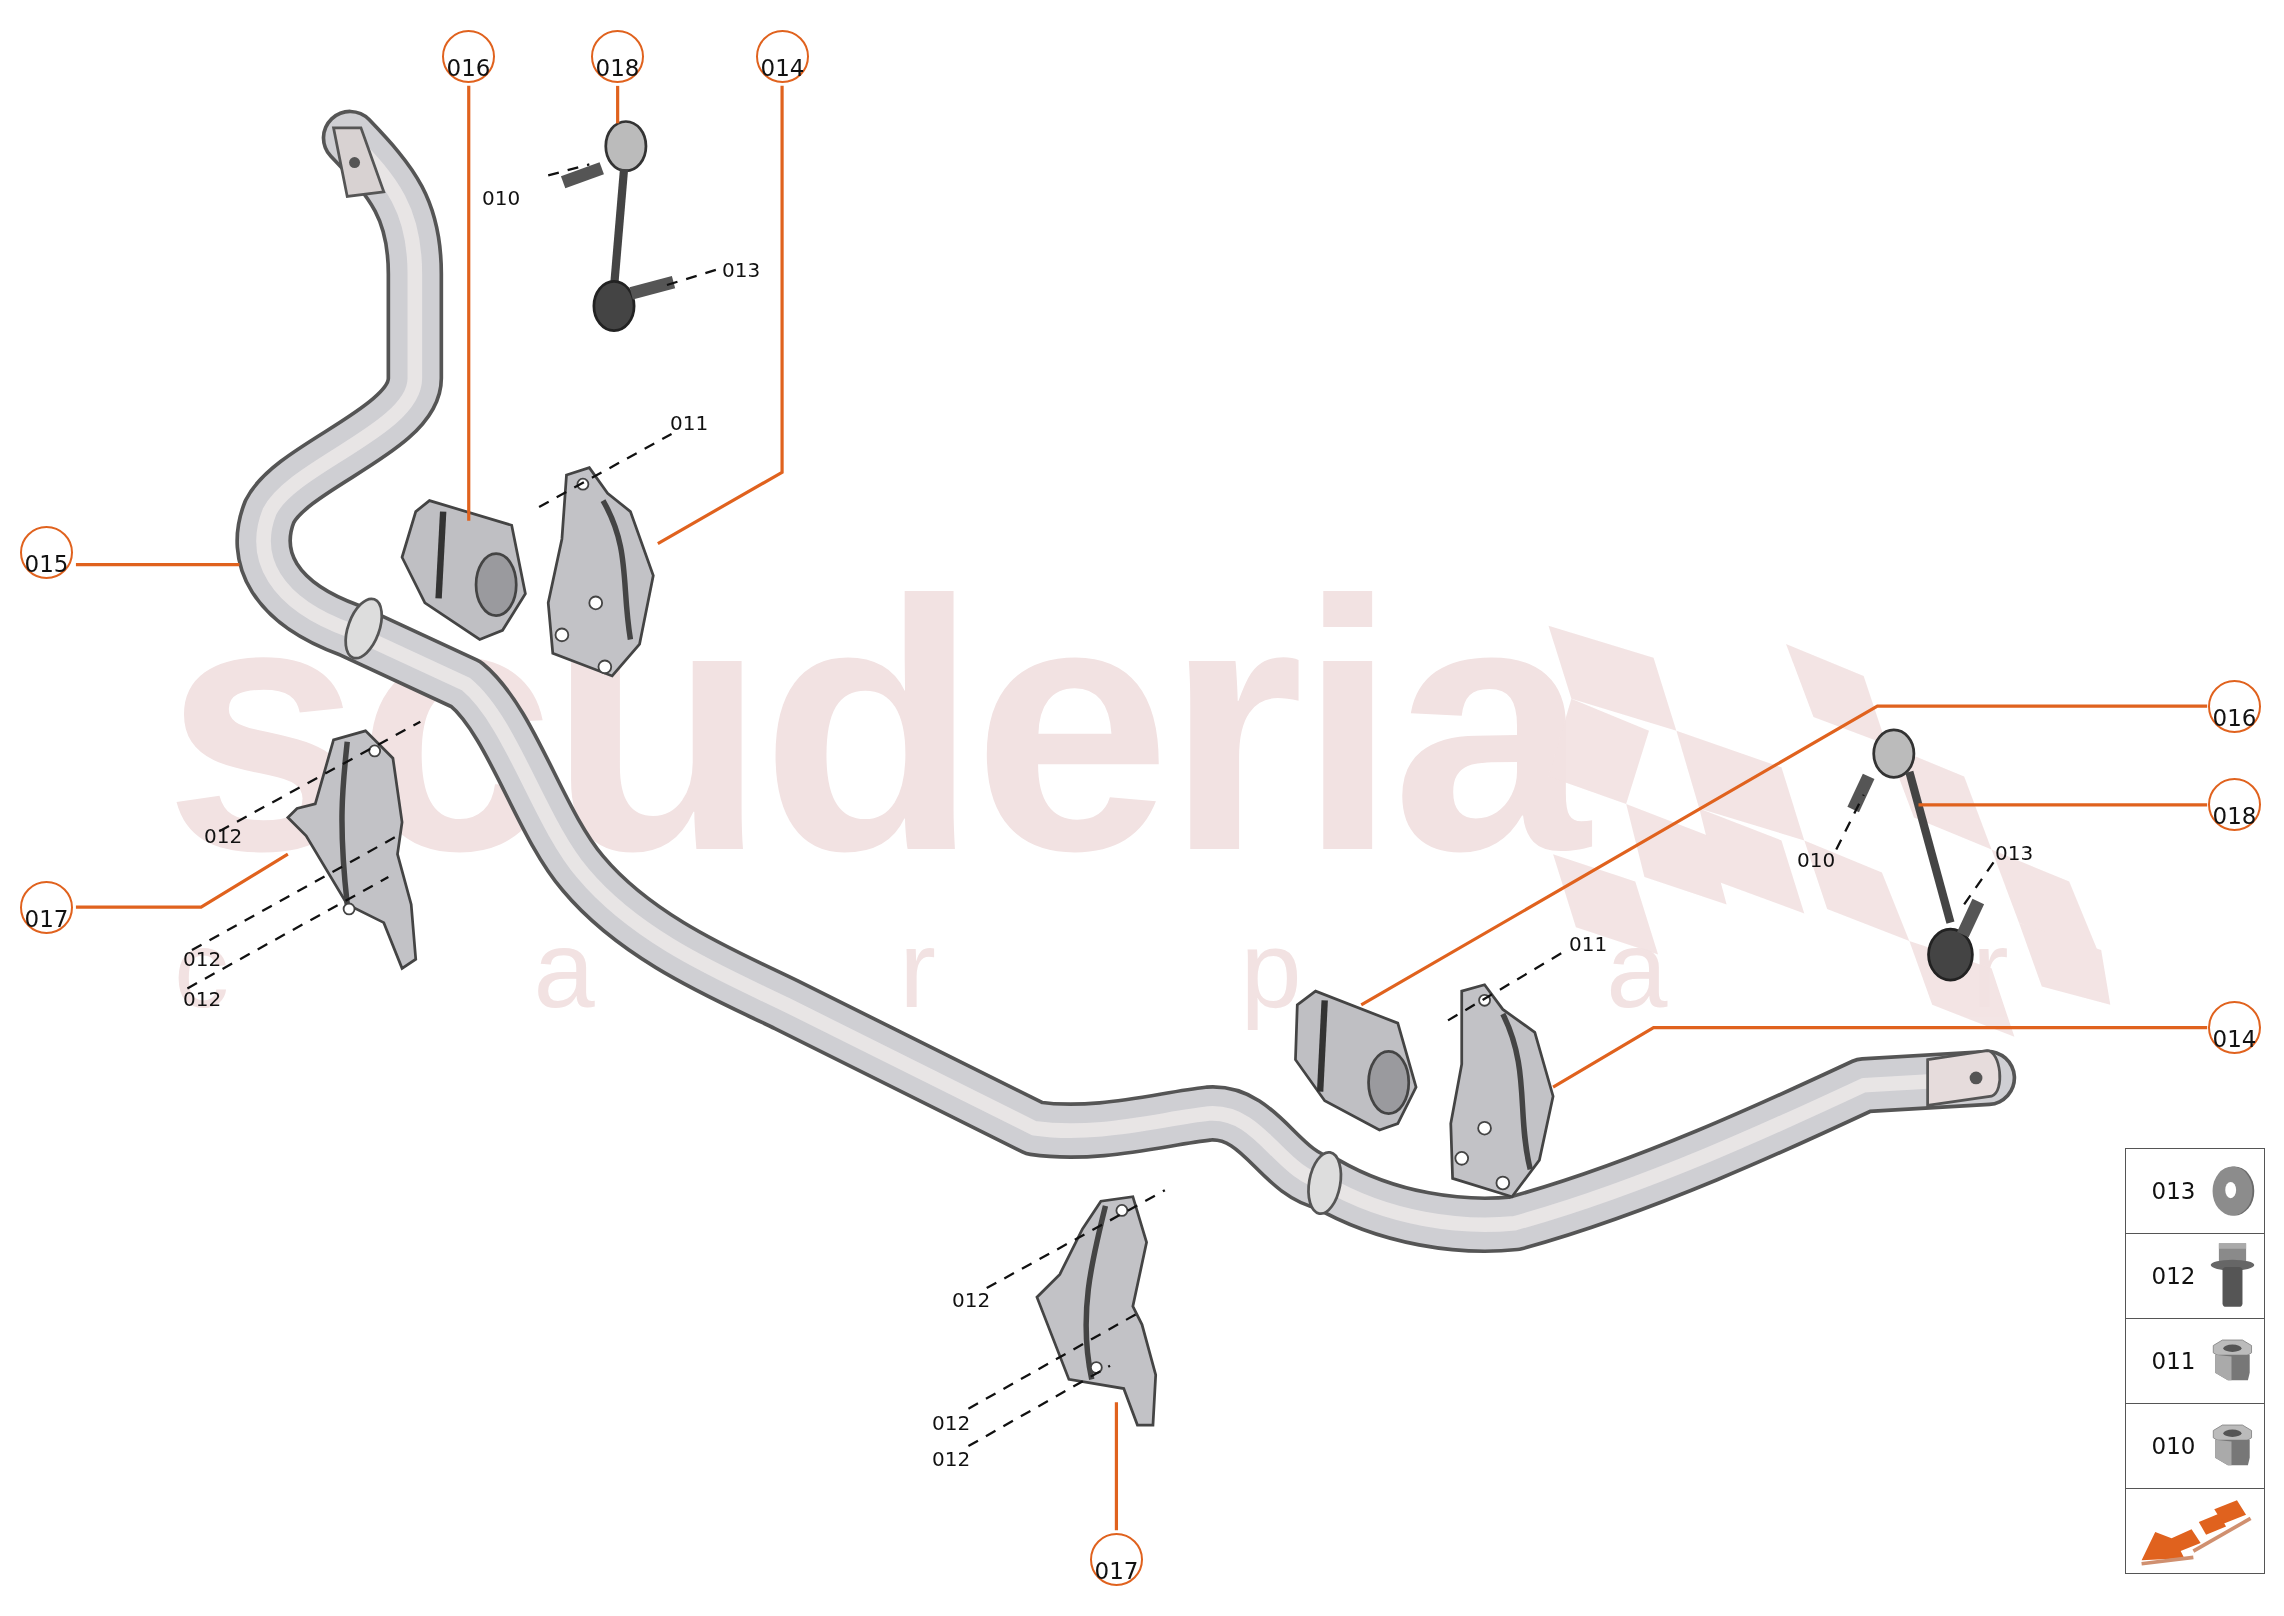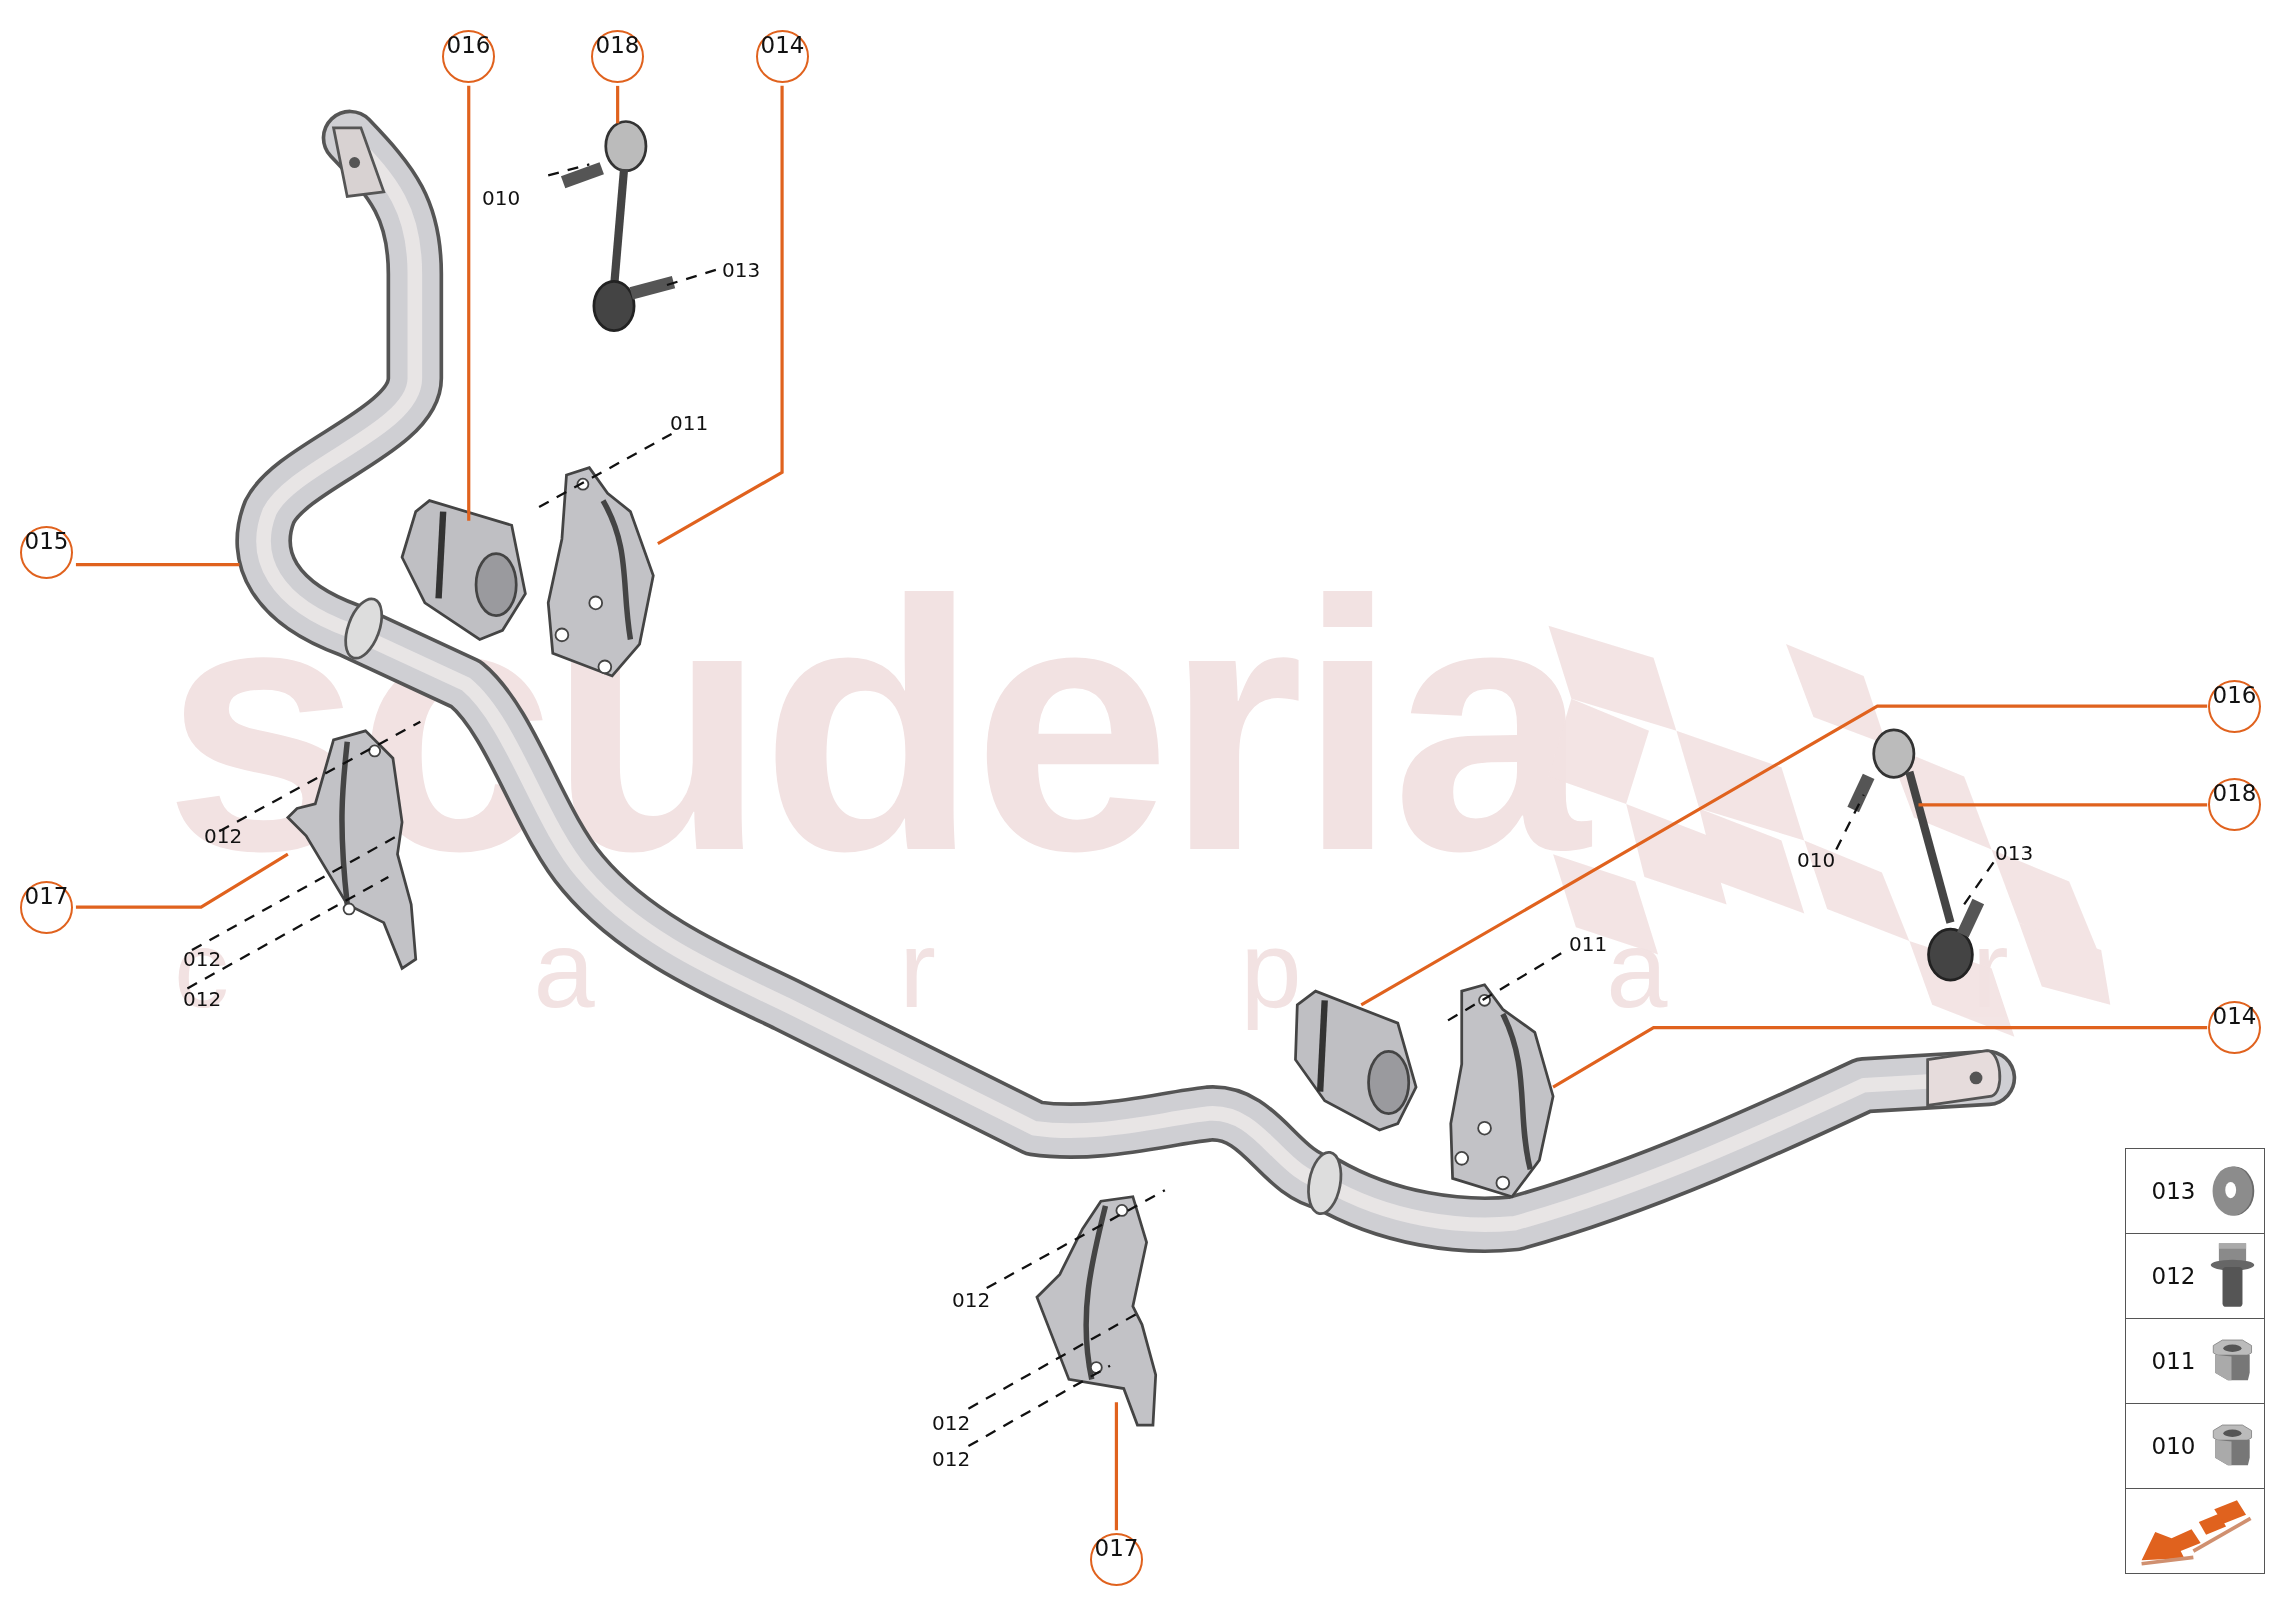--- a/index.html
+++ b/index.html
@@ -1,20 +1,20 @@
 <!DOCTYPE html>
 <html style="font-size:14.6px"><head>
 <meta charset="utf-8">
 <style>
   html, body { margin:0; padding:0; background:#ffffff; }
   body { width:2284px; height:1616px; position:relative; overflow:hidden; font-family:"DejaVu Sans", sans-serif; }
   #canvas { position:absolute; left:0; top:0; width:2284px; height:1616px; }
   .watermark-main { position:absolute; left:164px; top:548px; font-family:"Liberation Sans", sans-serif; font-weight:bold; font-size:356px; letter-spacing:-5.5px; color:#f2e2e2; line-height:1; white-space:nowrap; }
   .watermark-sub { position:absolute; left:174px; top:914px; font-family:"Liberation Sans", sans-serif; font-size:110px; color:#f2e2e2; letter-spacing:137px; line-height:1; white-space:nowrap; }
-  .callout { position:absolute; width:53px; height:53px; border:2.7px solid #e0621e; border-radius:50%; background:#fff; display:flex; align-items:flex-start; justify-content:center; font-family:"DejaVu Sans", sans-serif; font-size:23px; color:#111; box-sizing:border-box; }
+  .callout { position:absolute; width:53px; height:53px; border:2.7px solid #e0621e; border-radius:50%; background:#fff; display:flex; align-items:flex-end; justify-content:center; font-family:"DejaVu Sans", sans-serif; font-size:23px; color:#111; box-sizing:border-box; }
   .ref-label { position:absolute; font-family:"DejaVu Sans", sans-serif; font-size:20px; color:#111; white-space:nowrap; }
   .legend { position:absolute; left:2125px; top:1148px; width:140px; height:426px; border:1.8px solid #555; box-sizing:border-box; background:#fff; }
   .legend-row { height:85px; border-bottom:1.4px solid #555; display:flex; align-items:center; box-sizing:border-box; position:relative; }
   .legend-row:last-child { border-bottom:none; }
   .legend-code { font-family:"DejaVu Sans", sans-serif; font-size:23px; color:#111; margin-left:25.6px; width:55px; }
   .legend-icon { position:absolute; right:7.3px; top:50%; transform:translateY(-50%); }
 </style>
 </head>
 <body>
 

